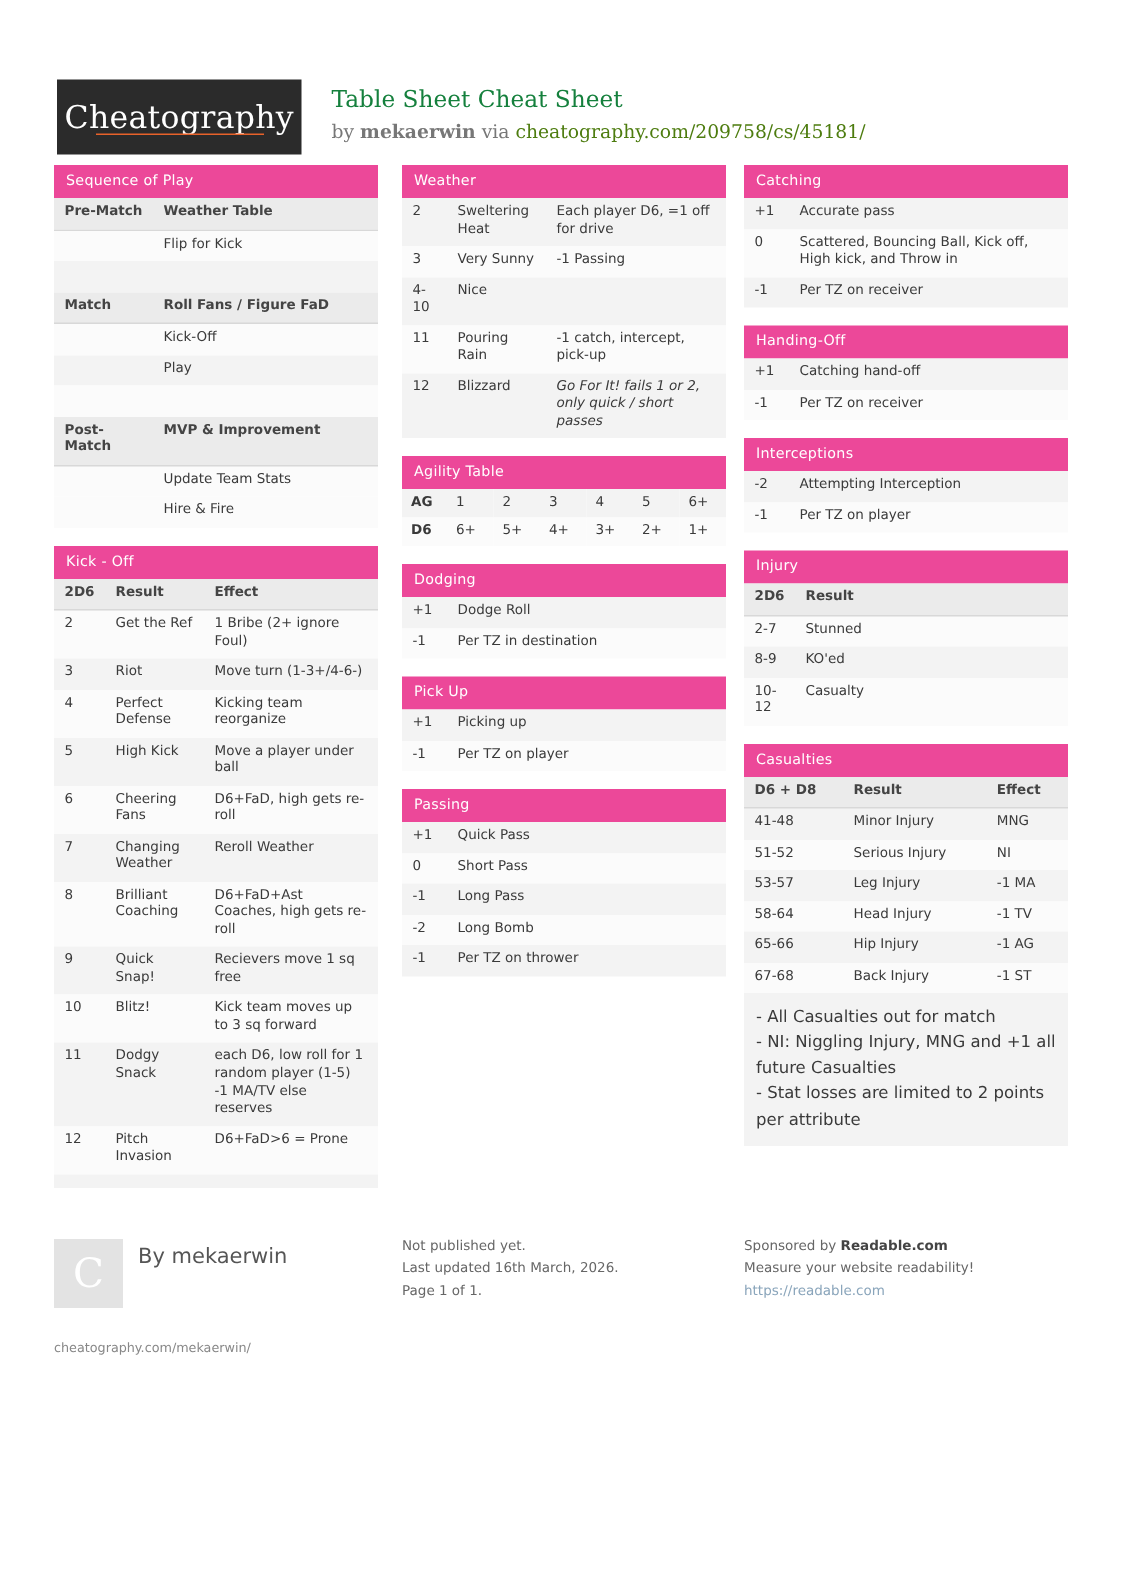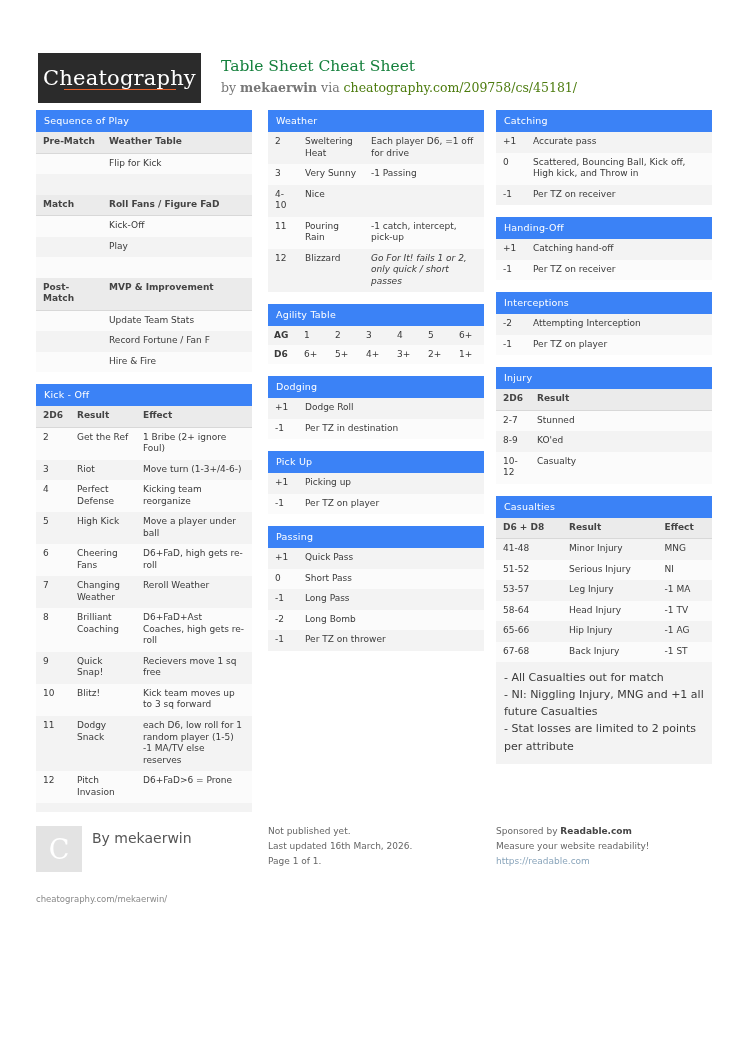--- a/index.html
+++ b/index.html
@@ -61,21 +61,21 @@
     top: 110px;
     width: 216px;
   }
   .col1 { left: 36px; }
   .col2 { left: 268px; }
   .col3 { left: 496px; }
 
   
   .card { margin-bottom: 12px; }
   .card-title {
-    background: #3b82f6;
+    background: #ec4899;
     color: #ffffff;
     font-size: 9.5px;
     padding: 5px 8px 6px 8px;
     letter-spacing: 0.2px;
   }
   table.tbl {
     width: 100%;
     border-collapse: collapse;
     font-size: 9px;
     color: #3a3a3a;
@@ -197,24 +197,20 @@
               <td></td>
             </tr>
         <tr class="hdr">
               <td class="b w2">Post-Match</td>
               <td>MVP &amp; Improvement</td>
             </tr>
         <tr class="even">
               <td class="w2"></td>
               <td>Update Team Stats</td>
             </tr>
-        <tr class="odd">
-              <td class="w2"></td>
-              <td>Record Fortune / Fan F</td>
-            </tr>
         <tr class="even">
               <td class="w2"></td>
               <td>Hire &amp; Fire</td>
             </tr>
       </tbody>
         </table>
     </div>
 
     <div class="card">
       <div class="card-title">Kick - Off</div>

